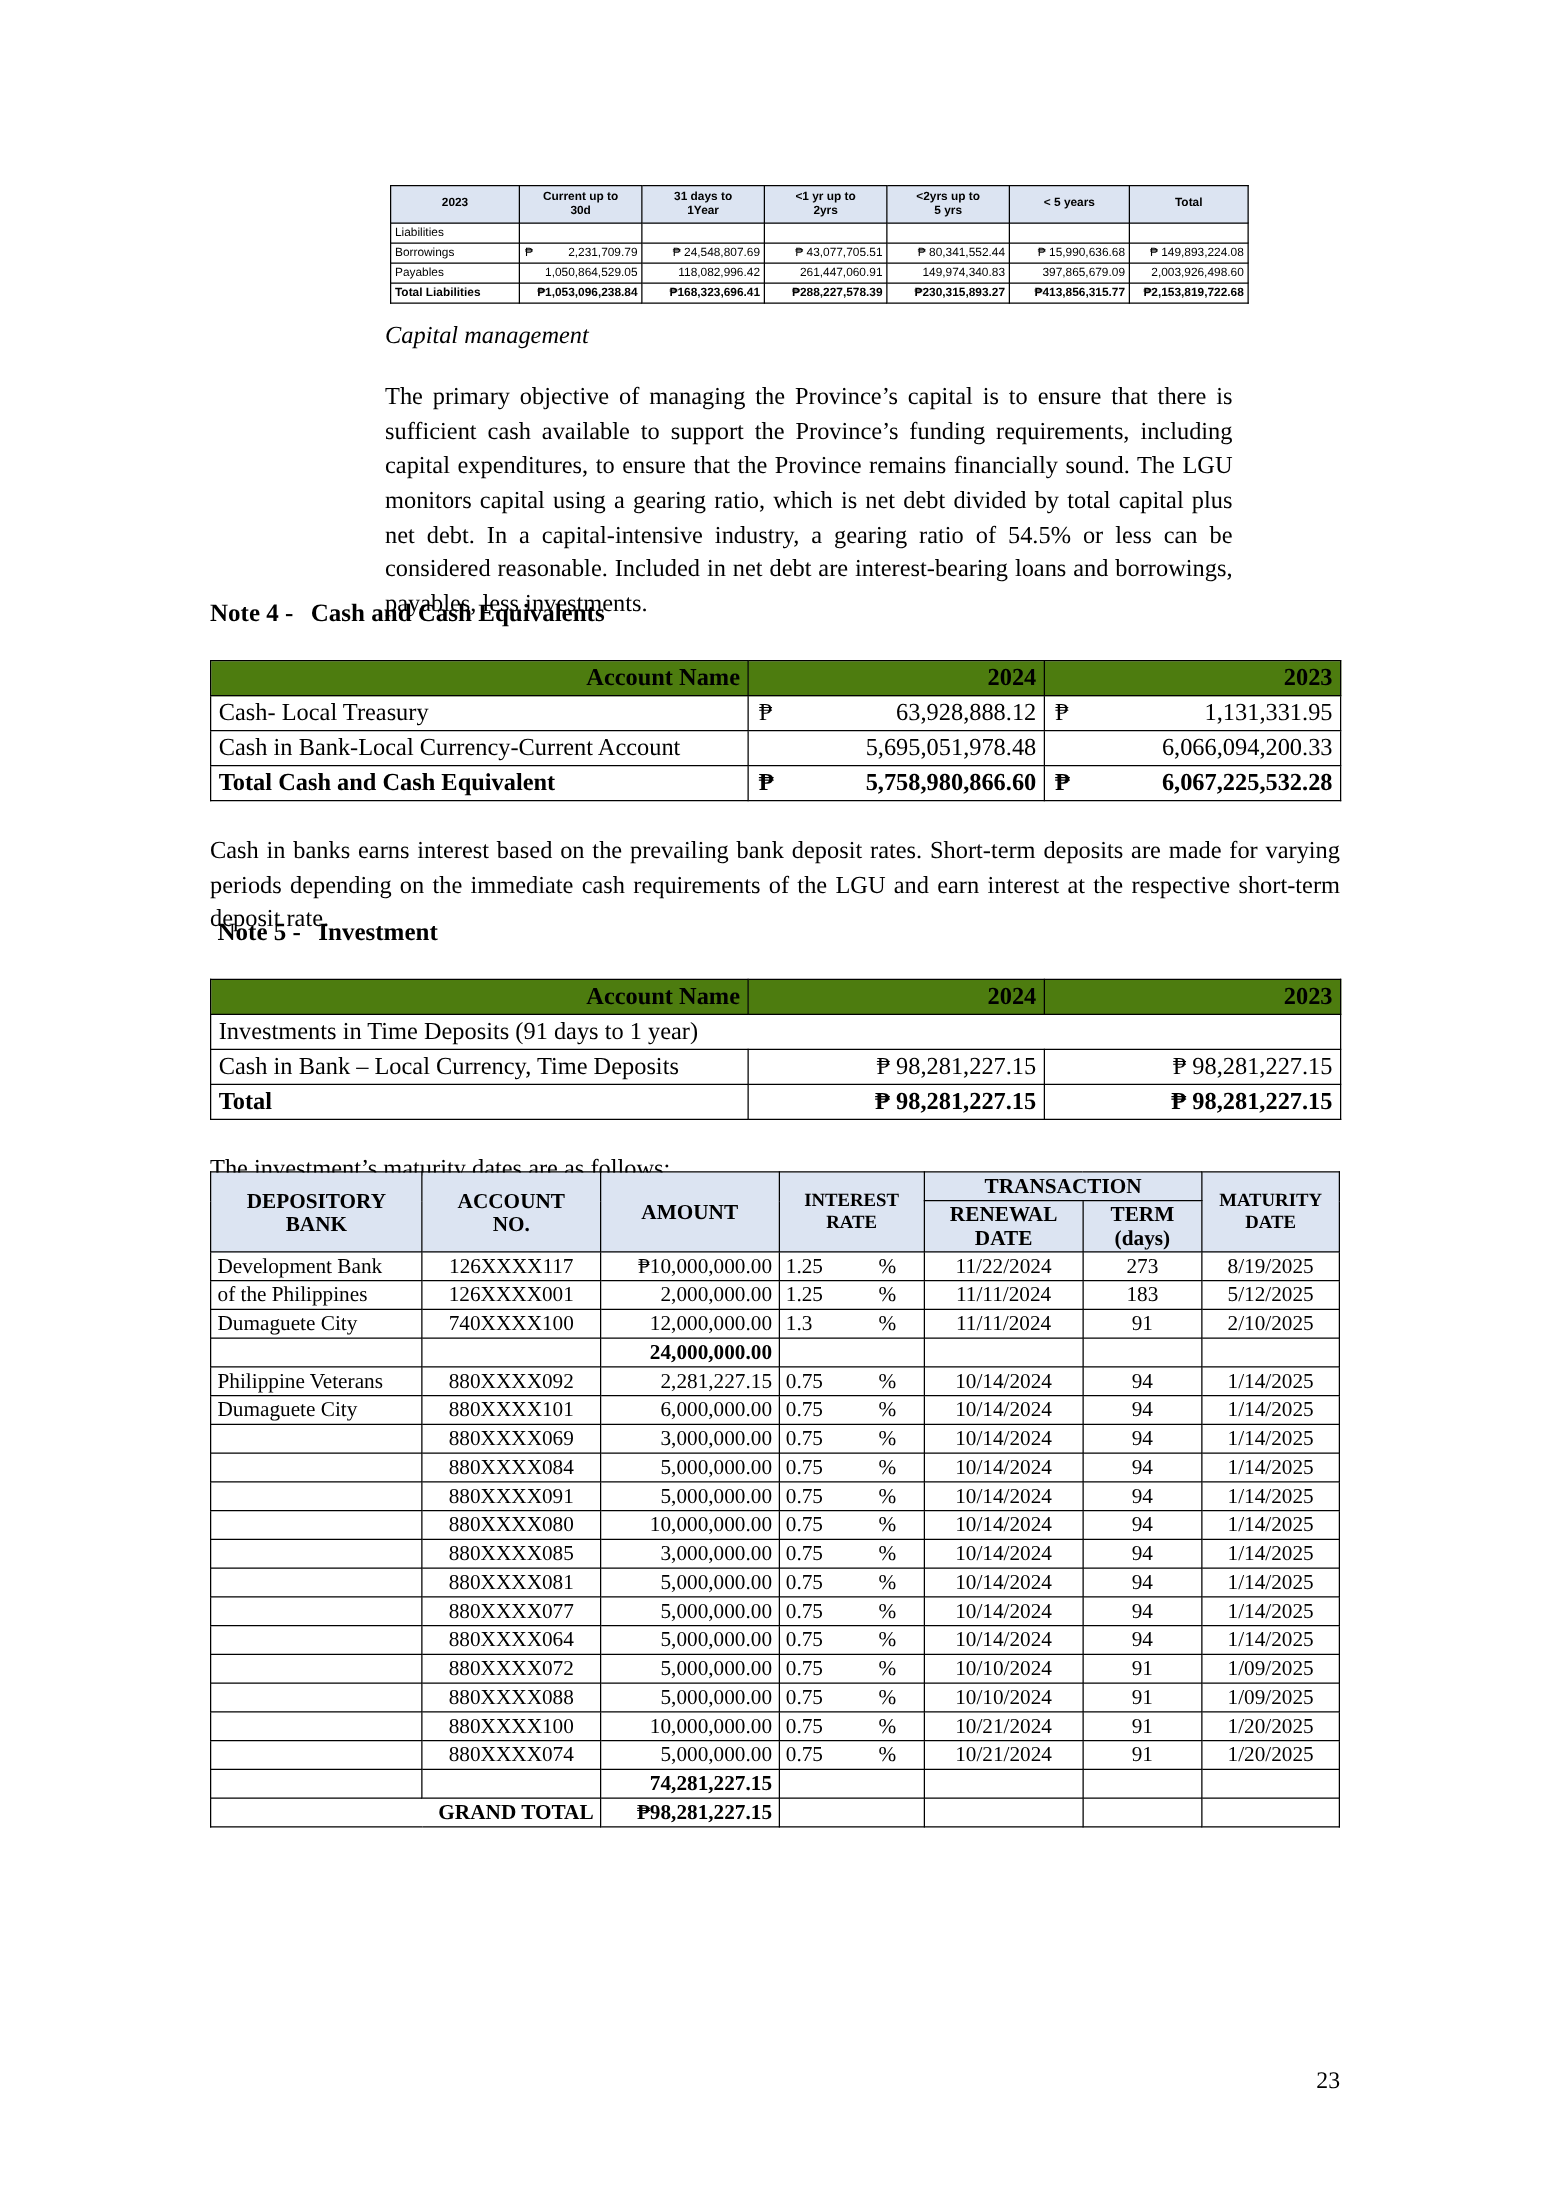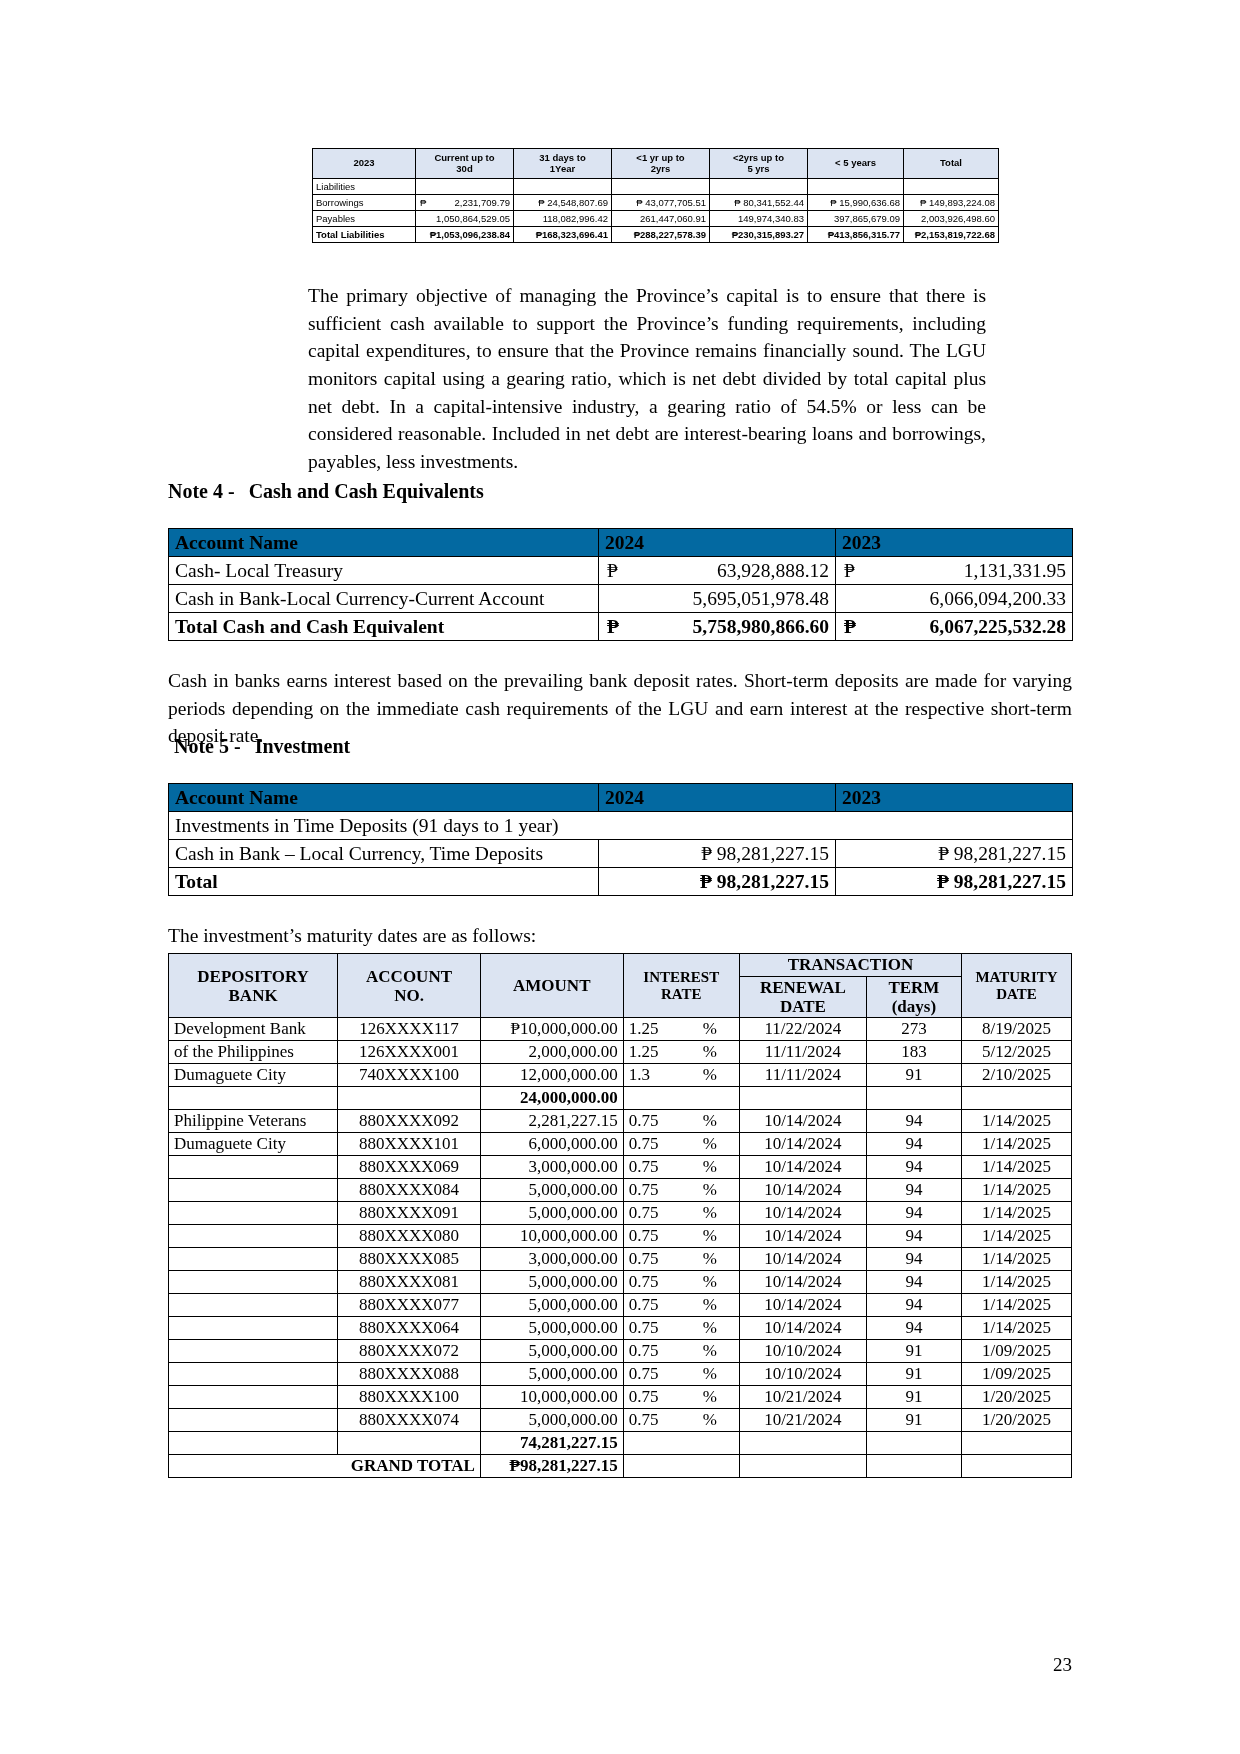--- a/index.html
+++ b/index.html
@@ -78,39 +78,38 @@
     width: 904px;
     font-size: 19.5px;
     table-layout: fixed;
   }
   .tbl-acct th, .tbl-acct td {
     border: 1px solid #000;
     padding: 2px 6px;
     height: 28px;
   }
   .tbl-acct thead th {
-    background: #0369a1;
-    text-align: left;
+    background: #4d7c0f;
+    text-align: right;
     font-weight: bold;
   }
   .tbl-acct td.name { text-align: left; }
   .tbl-acct td.val {
     text-align: right;
     position: relative;
     padding-left: 24px;
   }
   .tbl-acct td.val .pz { position: absolute; left: 8px; }
   .tbl-acct tr.bold td { font-weight: bold; margin-left: 40px; }
 
   
   .tbl-mat {
     width: 904px;
     font-size: 17px;
     table-layout: fixed;
-    margin-top: 16px;
   }
   .tbl-mat th, .tbl-mat td {
     border: 1px solid #000;
     padding: 1px 5px;
     height: 23px;
   }
   .tbl-mat thead th {
     background: #dce4f2;
     text-align: center;
     font-weight: bold;
@@ -216,20 +215,21 @@
           <td class="num">₱288,227,578.39</td>
           <td class="num">₱230,315,893.27</td>
           <td class="num">₱413,856,315.77</td>
           <td class="num">₱2,153,819,722.68</td>
         </tr>
       </tbody>
     </table>
   </div>
 
   <div style="position:absolute; left:168px; top:258px; width:904px;">
+    <div class="italic-head">Capital management</div>
     <p class="para indent-block" style="margin-top:24px; width:678px;">The primary objective of managing the Province’s capital is to ensure that there is sufficient cash available to support the Province’s funding requirements, including capital expenditures, to ensure that the Province remains financially sound. The LGU monitors capital using a gearing ratio, which is net debt divided by total capital plus net debt. In a capital-intensive industry, a gearing ratio of 54.5% or less can be considered reasonable. Included in net debt are interest-bearing loans and borrowings, payables, less investments.</p>
   </div>
 
   <div style="position:absolute; left:168px; top:480px; width:904px;">
     <div class="note-head">
       <span class="nlabel">Note 4 -</span>
       <span>Cash and Cash Equivalents</span>
     </div>
 
     <table class="tbl-acct" style="margin-top:25px;">

